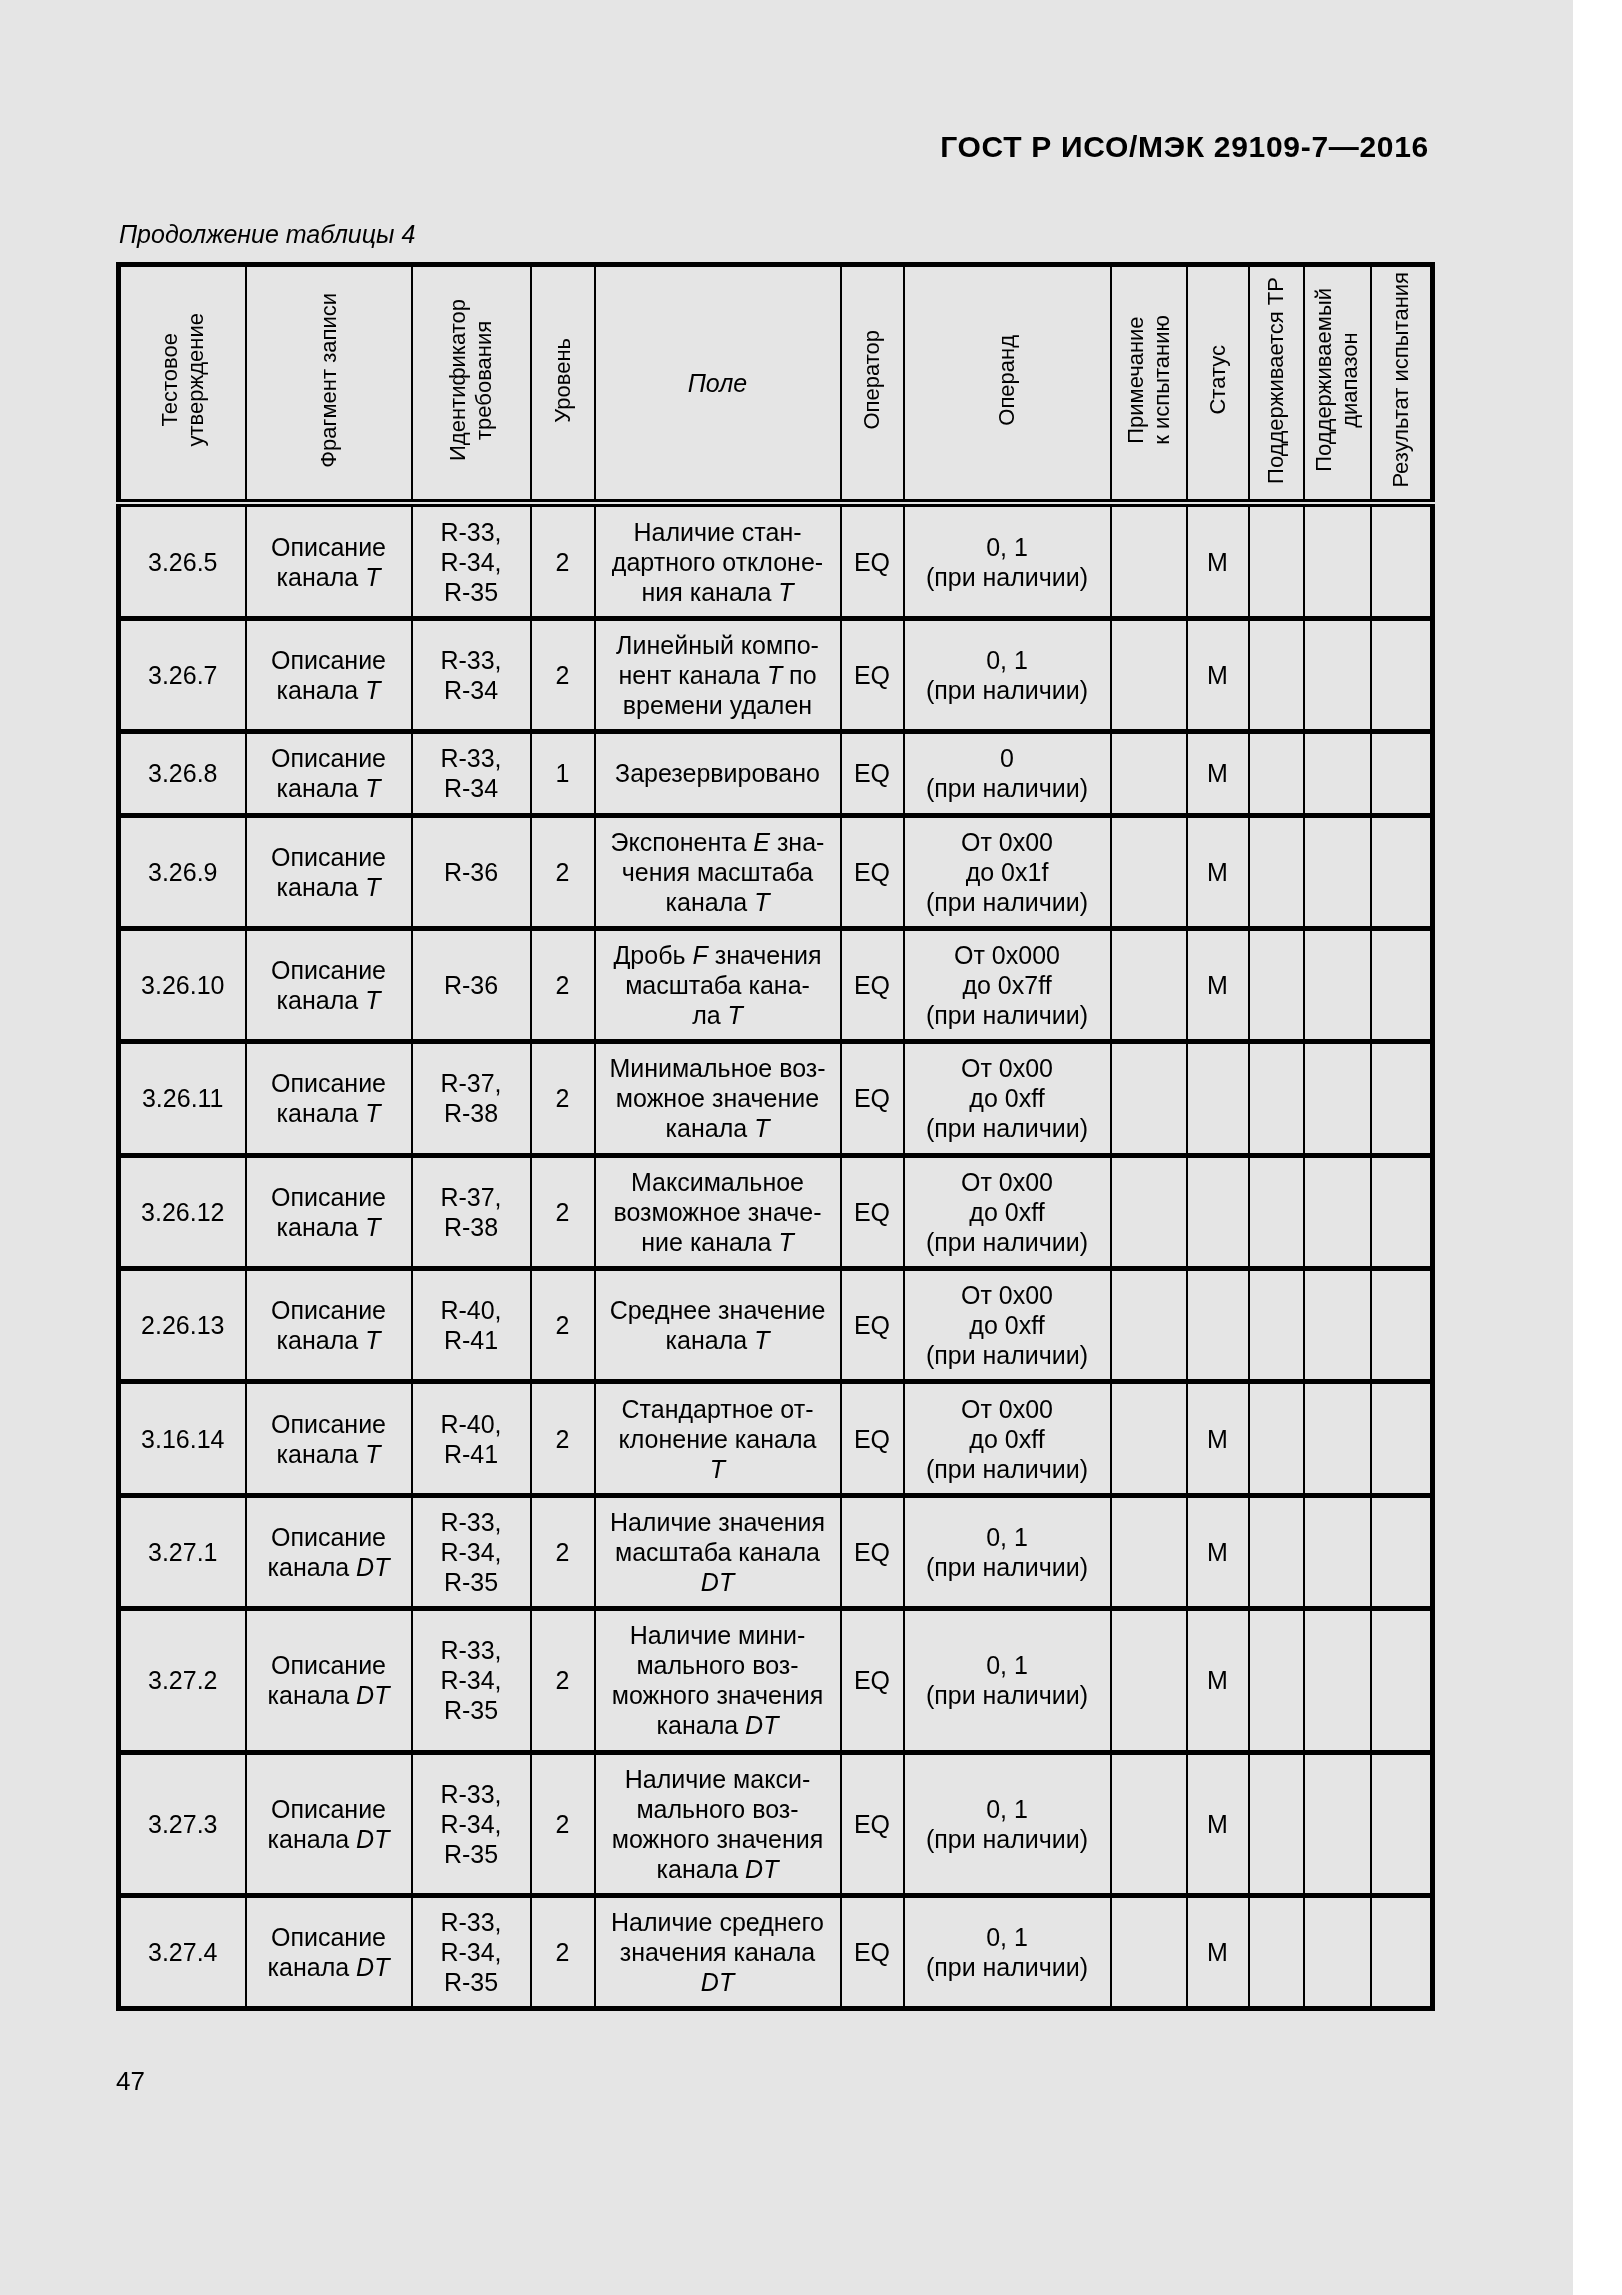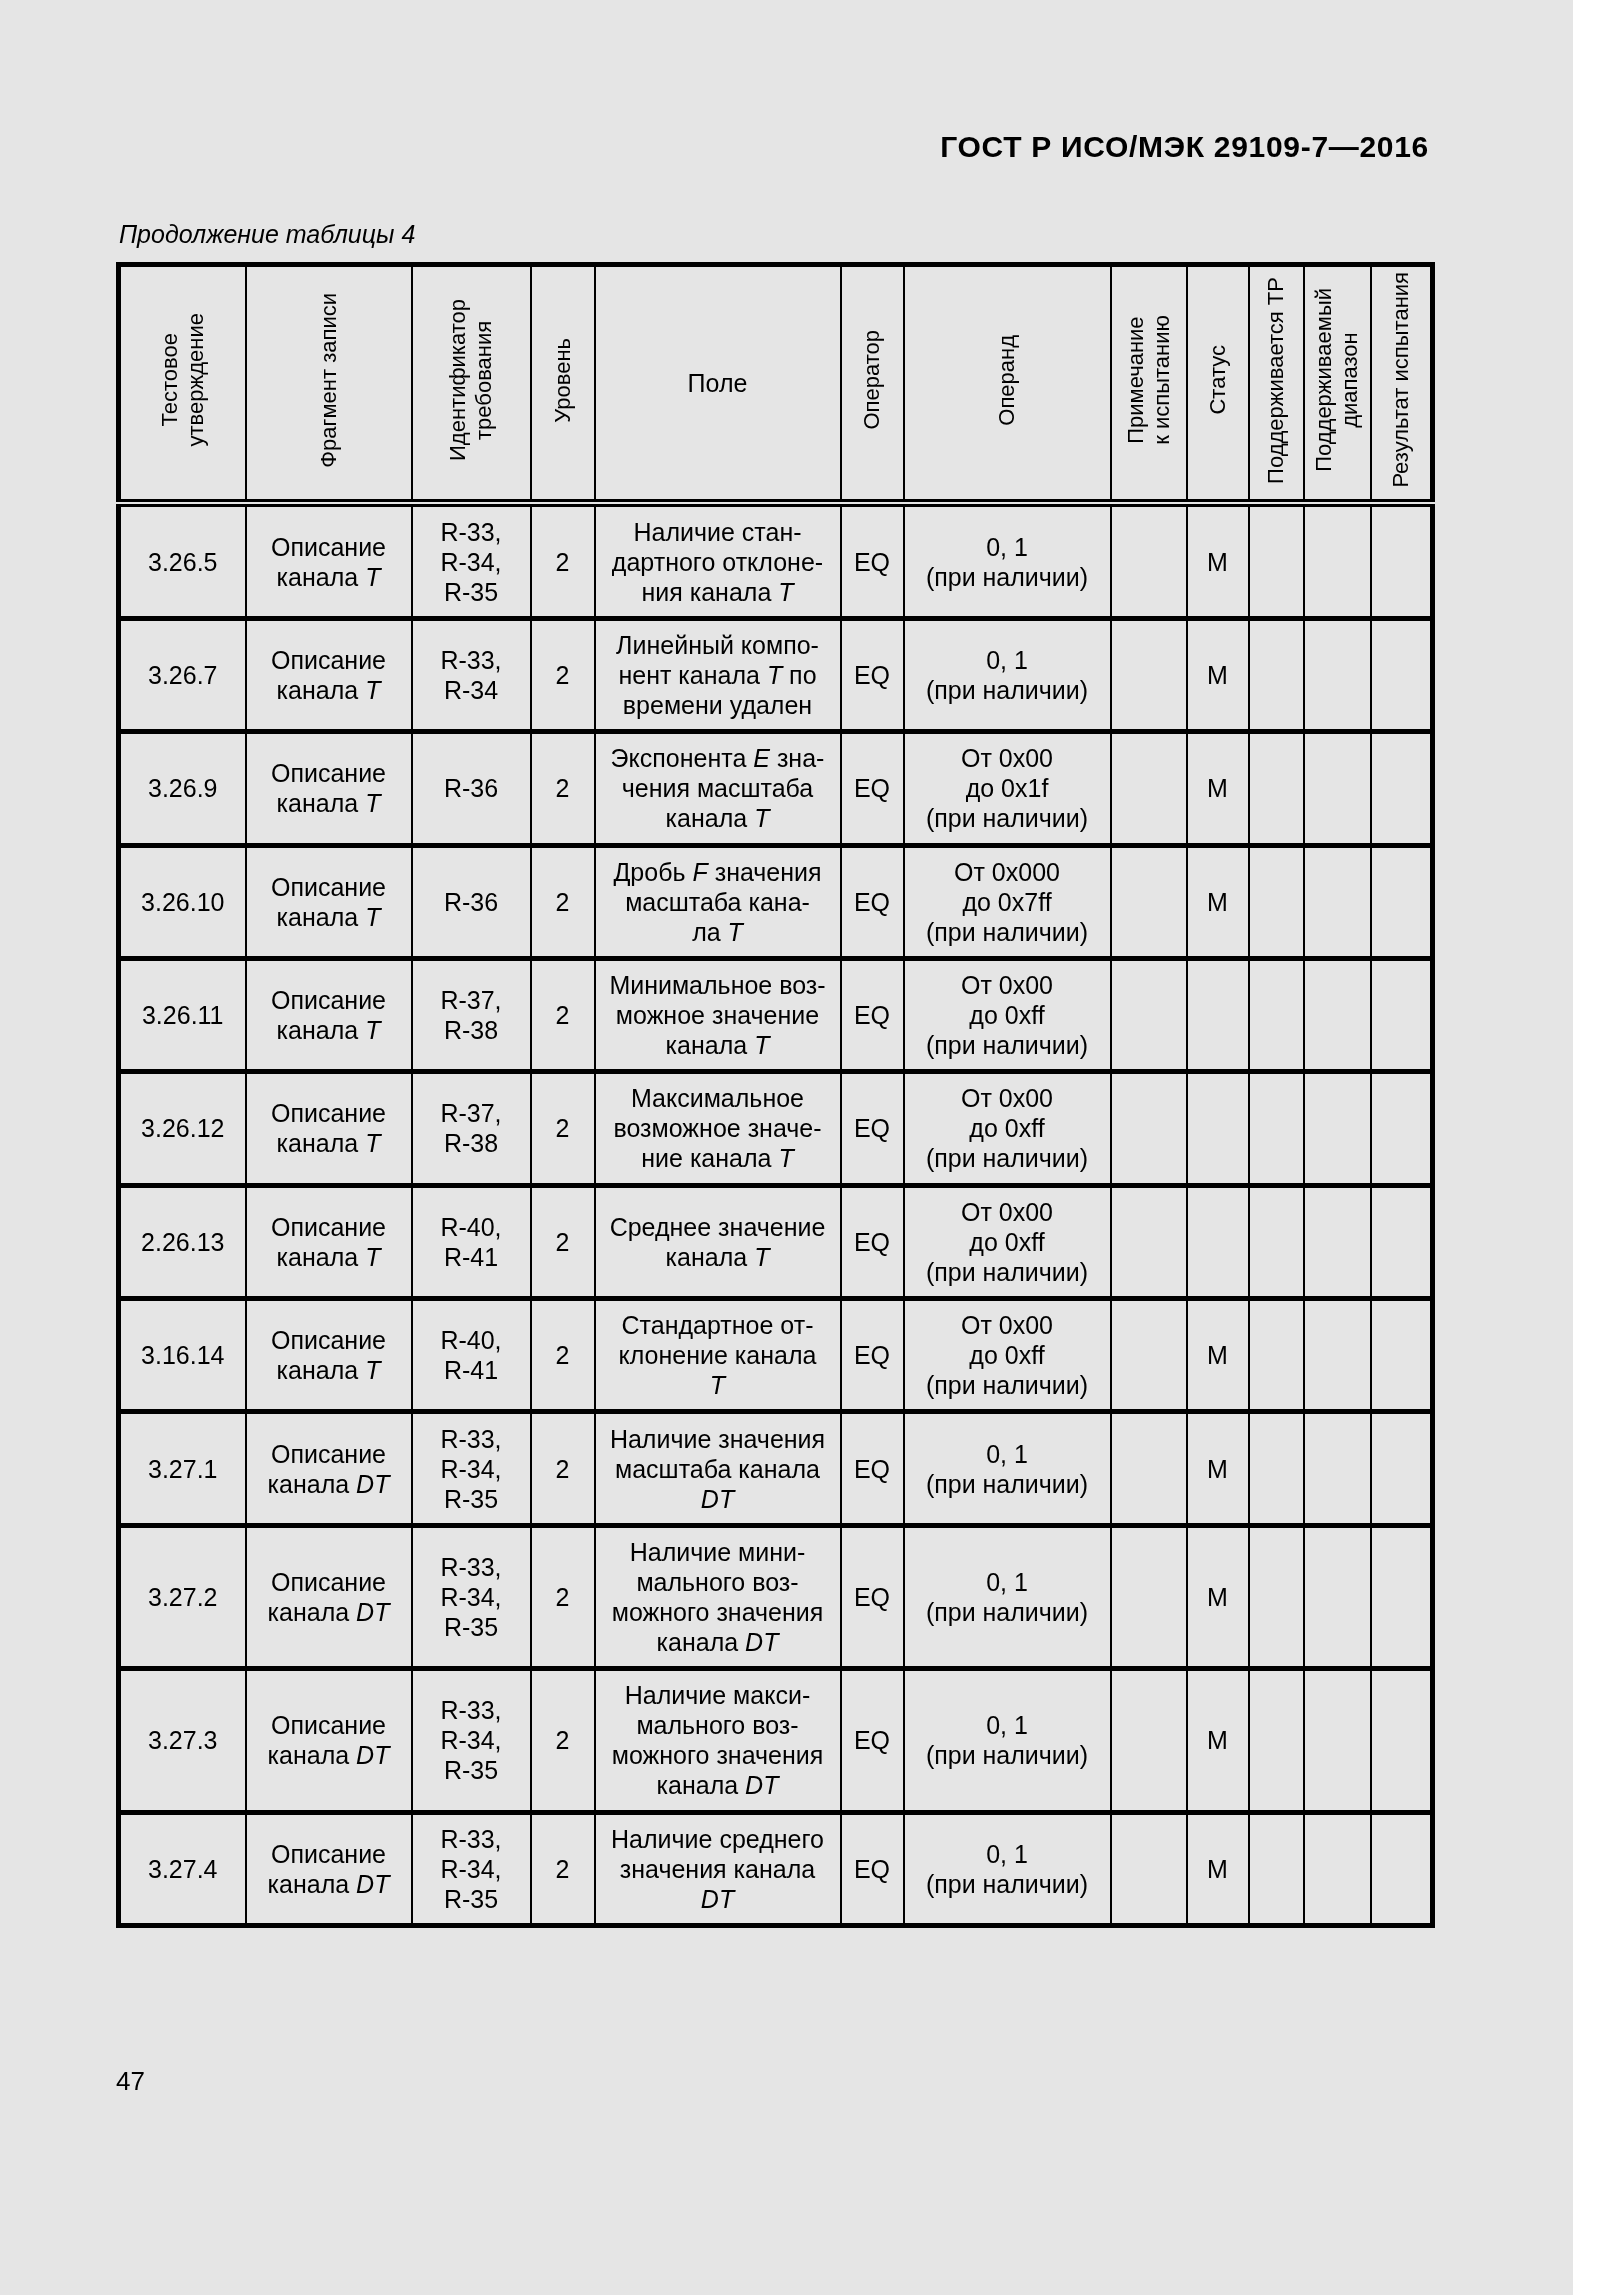--- a/index.html
+++ b/index.html
@@ -73,21 +73,21 @@
   }
   .vert {
     display: inline-block;
     writing-mode: vertical-rl;
     transform: rotate(180deg);
     font-size: 22px;
     line-height: 26px;
     white-space: pre-line;
     max-height: 225px;
   }
-  .field-head { font-size: 25px; }
+  .field-head { font-size: 25px; font-style: italic; }
   i { font-style: italic; }
 </style>
 </head>
 <body>
 
 <div class="page">
 
   <div class="running-header">ГОСТ Р ИСО/МЭК 29109-7—2016</div>
 
   <div class="table-caption">Продолжение таблицы 4</div>
@@ -161,20 +161,37 @@
     <td>EQ</td>
     <td>0, 1
 (при наличии)</td>
     <td></td>
     <td>M</td>
     <td></td>
     <td></td>
     <td></td>
   </tr>
         <tr>
+    <td>3.26.8</td>
+    <td>Описание
+канала <i>T</i></td>
+    <td>R-33,
+R-34</td>
+    <td>1</td>
+    <td>Зарезервировано</td>
+    <td>EQ</td>
+    <td>0
+(при наличии)</td>
+    <td></td>
+    <td>M</td>
+    <td></td>
+    <td></td>
+    <td></td>
+  </tr>
+        <tr>
     <td>3.26.9</td>
     <td>Описание
 канала <i>T</i></td>
     <td>R-36</td>
     <td>2</td>
     <td>Экспонента <i>E</i> зна-
 чения масштаба
 канала <i>T</i></td>
     <td>EQ</td>
     <td>От 0x00

